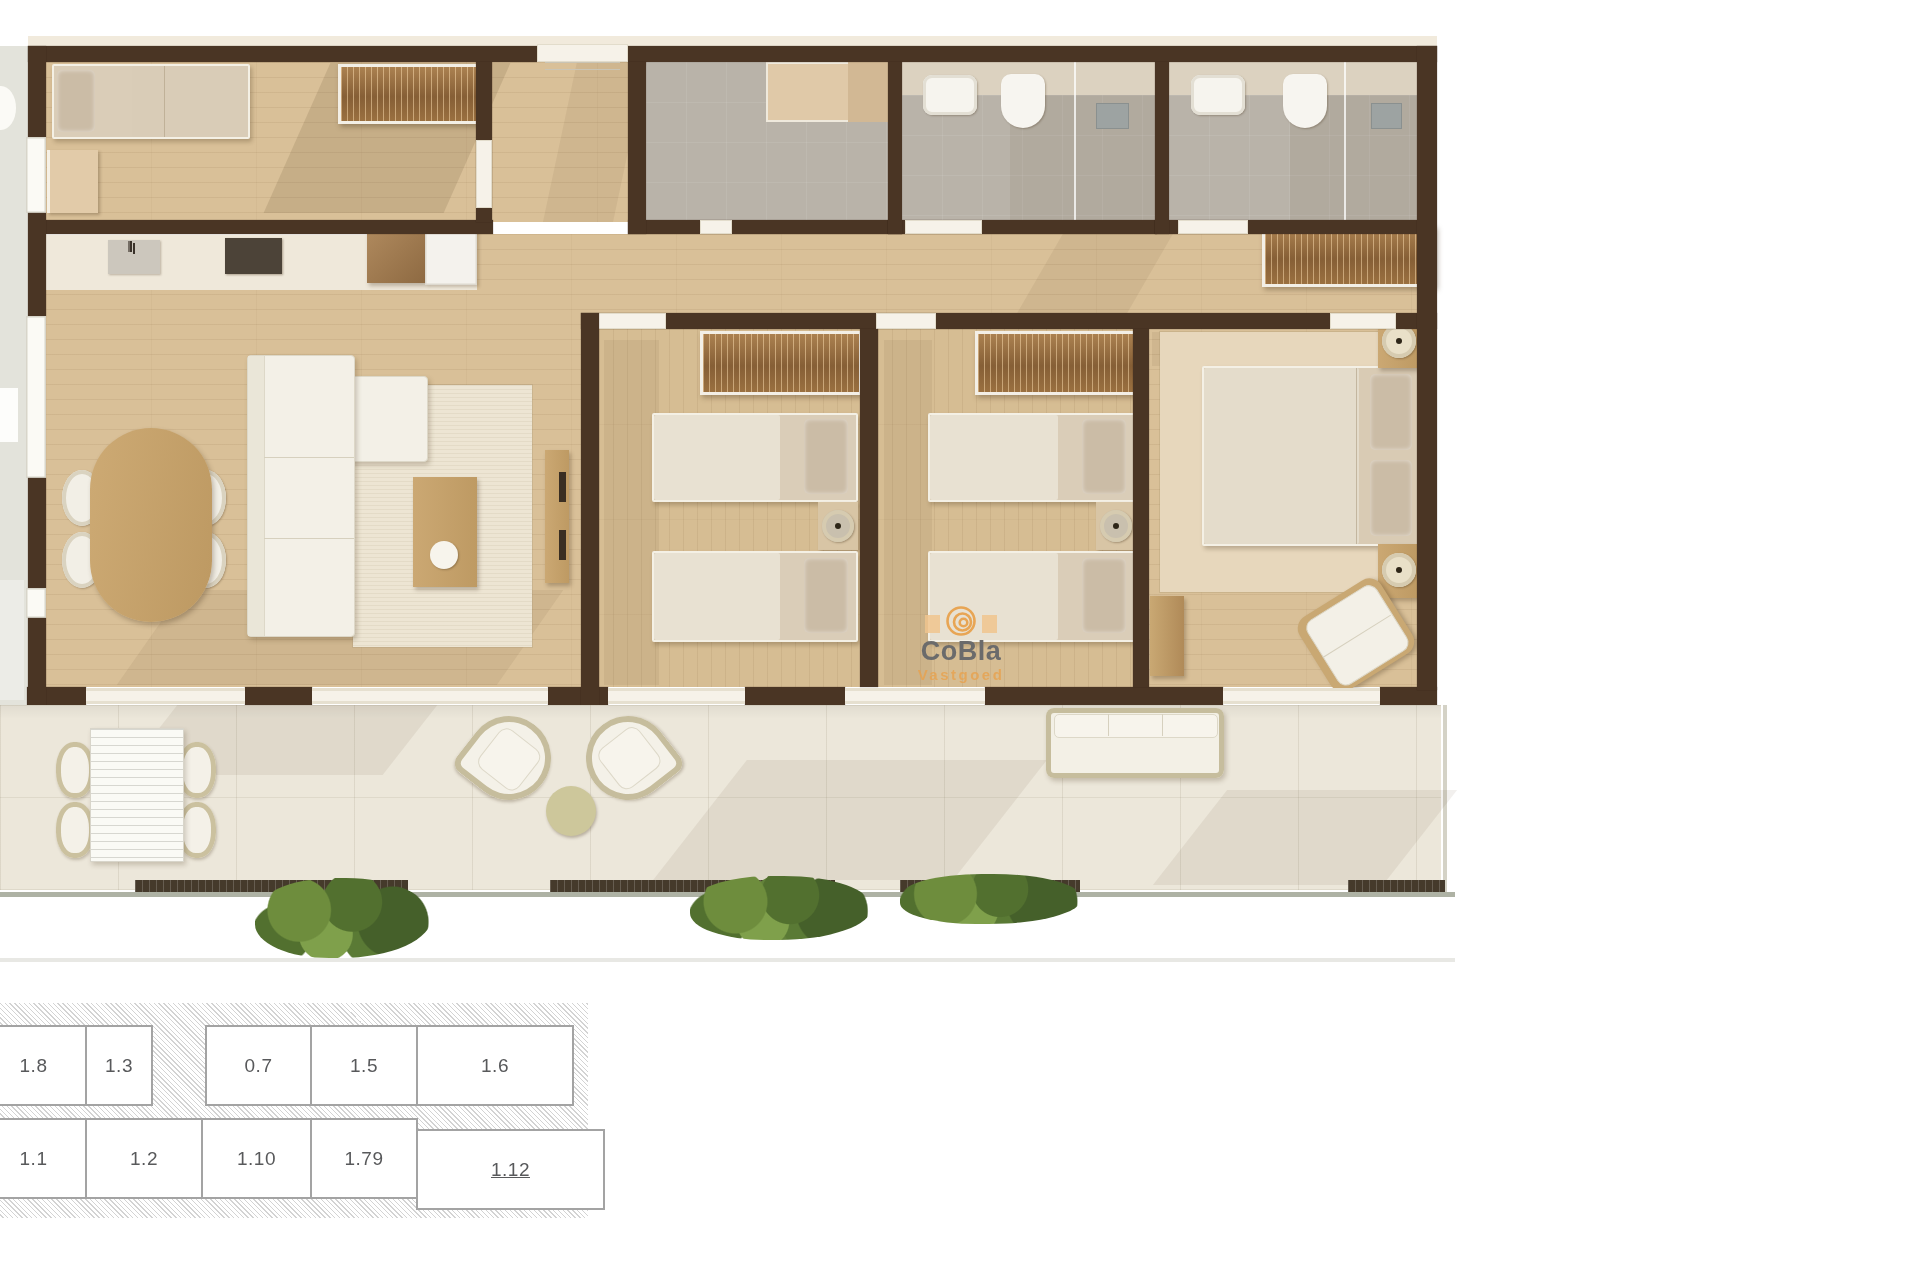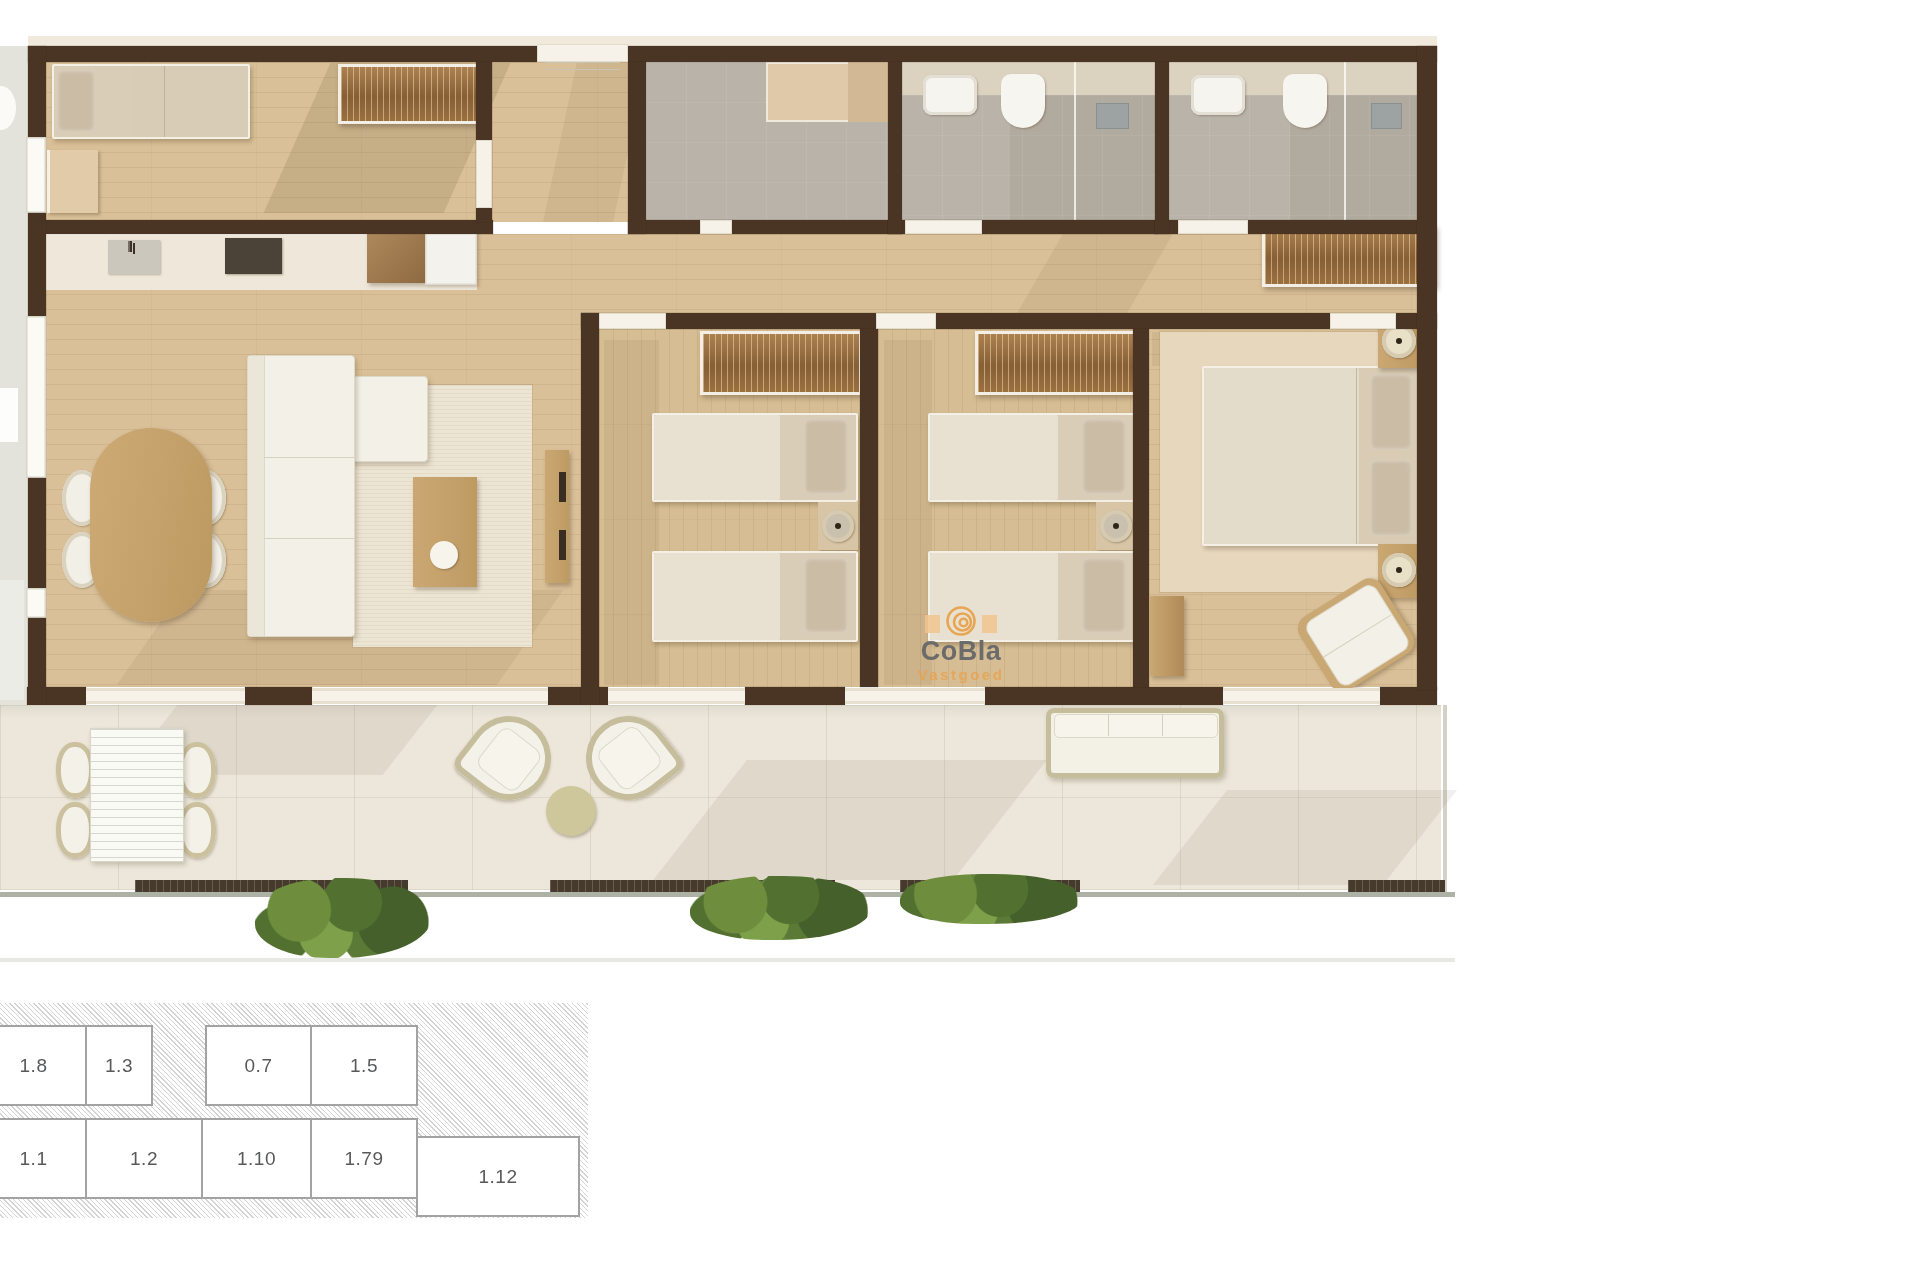--- a/index.html
+++ b/index.html
@@ -313,31 +313,34 @@
       </div>
     <div class="cell" style="left:105px;top:22px;width:68px;height:81px;">
         <span>1.3</span>
       </div>
     <div class="cell" style="left:225px;top:22px;width:107px;height:81px;">
         <span>0.7</span>
       </div>
     <div class="cell" style="left:330px;top:22px;width:108px;height:81px;">
         <span>1.5</span>
       </div>
+    <div class="cell" style="left:436px;top:22px;width:158px;height:81px;">
+        <span>1.6</span>
+      </div>
 
     <div class="cell" style="left:0;top:115px;width:107px;height:81px;">
         <span>1.1</span>
       </div>
     <div class="cell" style="left:105px;top:115px;width:118px;height:81px;">
         <span>1.2</span>
       </div>
     <div class="cell" style="left:221px;top:115px;width:111px;height:81px;">
         <span>1.10</span>
       </div>
     <div class="cell" style="left:330px;top:115px;width:108px;height:81px;">
         <span>1.79</span>
       </div>
-    <div class="cell" style="left:436px;top:133px;width:164px;height:81px;">
+    <div class="cell" style="left:436px;top:126px;width:189px;height:81px;text-decoration:underline;">
         <span>1.12</span>
       </div>
   </div>
 
 </div>
 
 </body></html>

